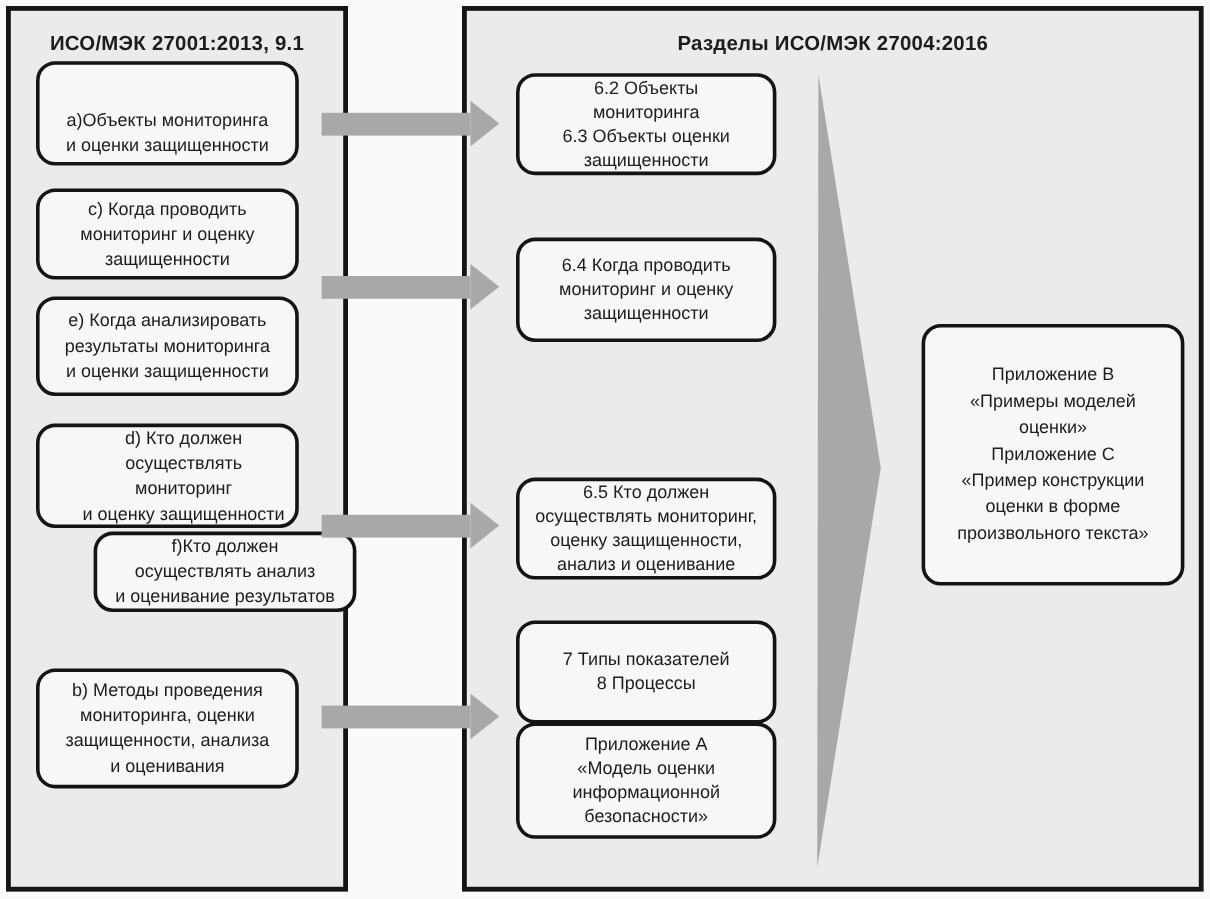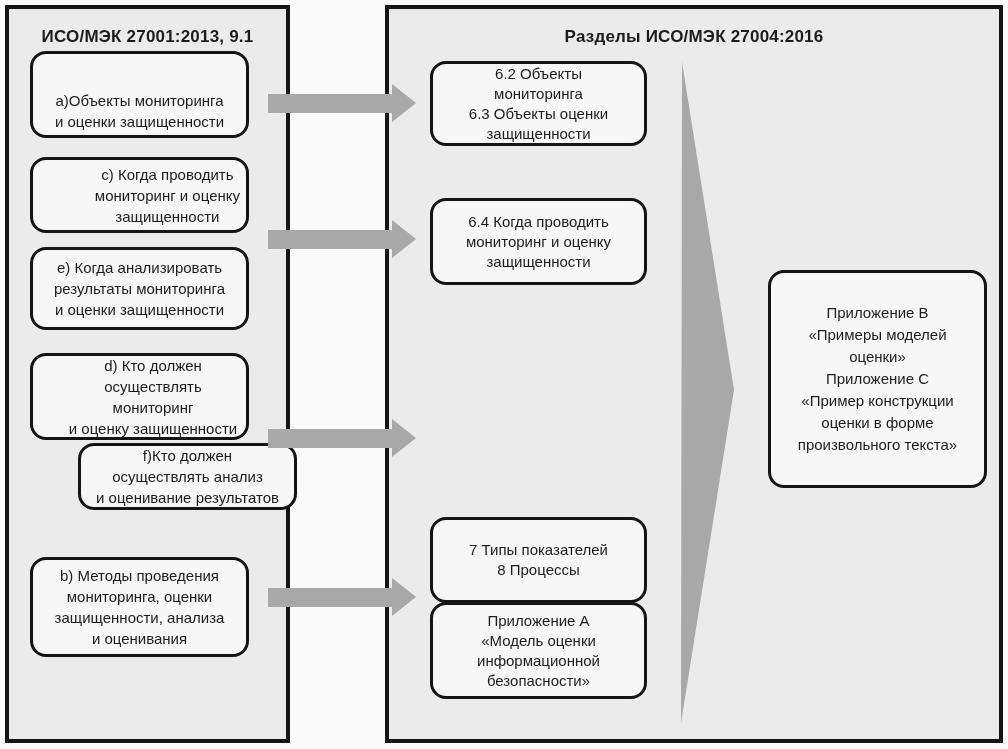--- a/index.html
+++ b/index.html
@@ -68,21 +68,21 @@
 
   <div class="layer">
 
     <h2 class="ptitle ptitle-left">ИСО/МЭК 27001:2013, 9.1</h2>
     <h2 class="ptitle ptitle-right">Разделы ИСО/МЭК 27004:2016</h2>
 
     <div class="node lh21" style="left:30px;top:51px;width:219px;height:87px;align-items:flex-end;">
       <span>a)Объекты мониторинга
 и оценки защищенности</span>
     </div>
-    <div class="node lh21" style="left:30px;top:157px;width:219px;height:76px;justify-content:flex-end;">
+    <div class="node lh21" style="left:30px;top:157px;width:219px;height:76px;">
       <span>c) Когда проводить
 мониторинг и оценку
 защищенности</span>
     </div>
     <div class="node lh21" style="left:30px;top:247px;width:219px;height:83px;align-items:center;">
       <span>e) Когда анализировать
 результаты мониторинга
 и оценки защищенности</span>
     </div>
     <div class="node lh21" style="left:30px;top:353px;width:219px;height:87px;padding-left:33px;">
@@ -105,20 +105,26 @@
     <div class="node lh20" style="left:430px;top:61px;width:217px;height:85px;">
       <span>6.2 Объекты
 мониторинга
 6.3 Объекты оценки
 защищенности</span>
     </div>
     <div class="node lh20" style="left:430px;top:198px;width:217px;height:87px;">
       <span>6.4 Когда проводить
 мониторинг и оценку
 защищенности</span>
+    </div>
+    <div class="node lh20" style="left:430px;top:398px;width:217px;height:85px;">
+      <span>6.5 Кто должен
+осуществлять мониторинг,
+оценку защищенности,
+анализ и оценивание</span>
     </div>
     <div class="node lh20" style="left:430px;top:517px;width:217px;height:86px;">
       <span>7 Типы показателей
 8 Процессы</span>
     </div>
     <div class="node lh22" style="left:768px;top:270px;width:219px;height:218px;">
       <span>Приложение В
 «Примеры моделей
 оценки»
 Приложение С

